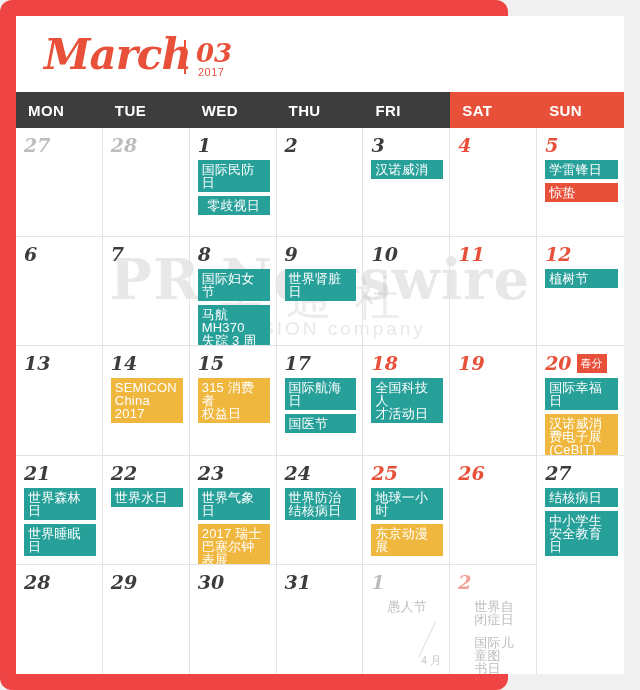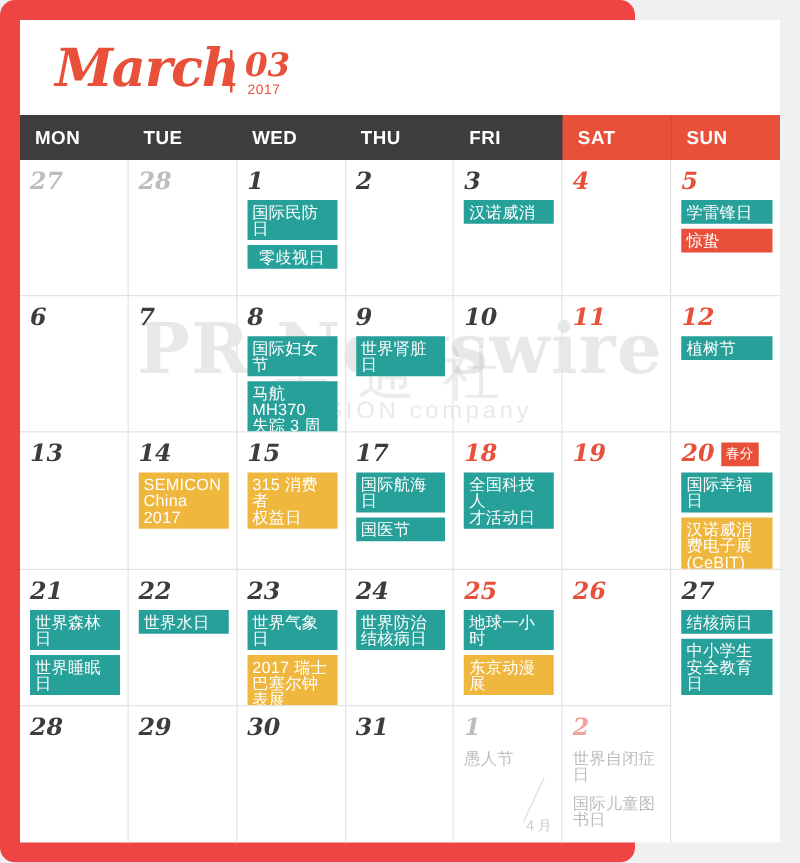--- a/index.html
+++ b/index.html
@@ -168,20 +168,21 @@
     letter-spacing: 0.2px;
   }
   .ev.teal { background: #27a09a; }
   .ev.red { background: #e8503a; }
   .ev.yellow { background: #f0b73f; }
   .ev.plain {
     background: transparent;
     color: #bdbdbd;
     padding-left: 0;
     margin-top: 4px;
+    margin-left: 16px;
   }
   .badge-inline {
     display: inline-block;
     font-size: 11px;
     line-height: 13px;
     color: #fff;
     background: #e8503a;
     padding: 3px 4px;
     margin-left: 5px;
     vertical-align: 3px;

